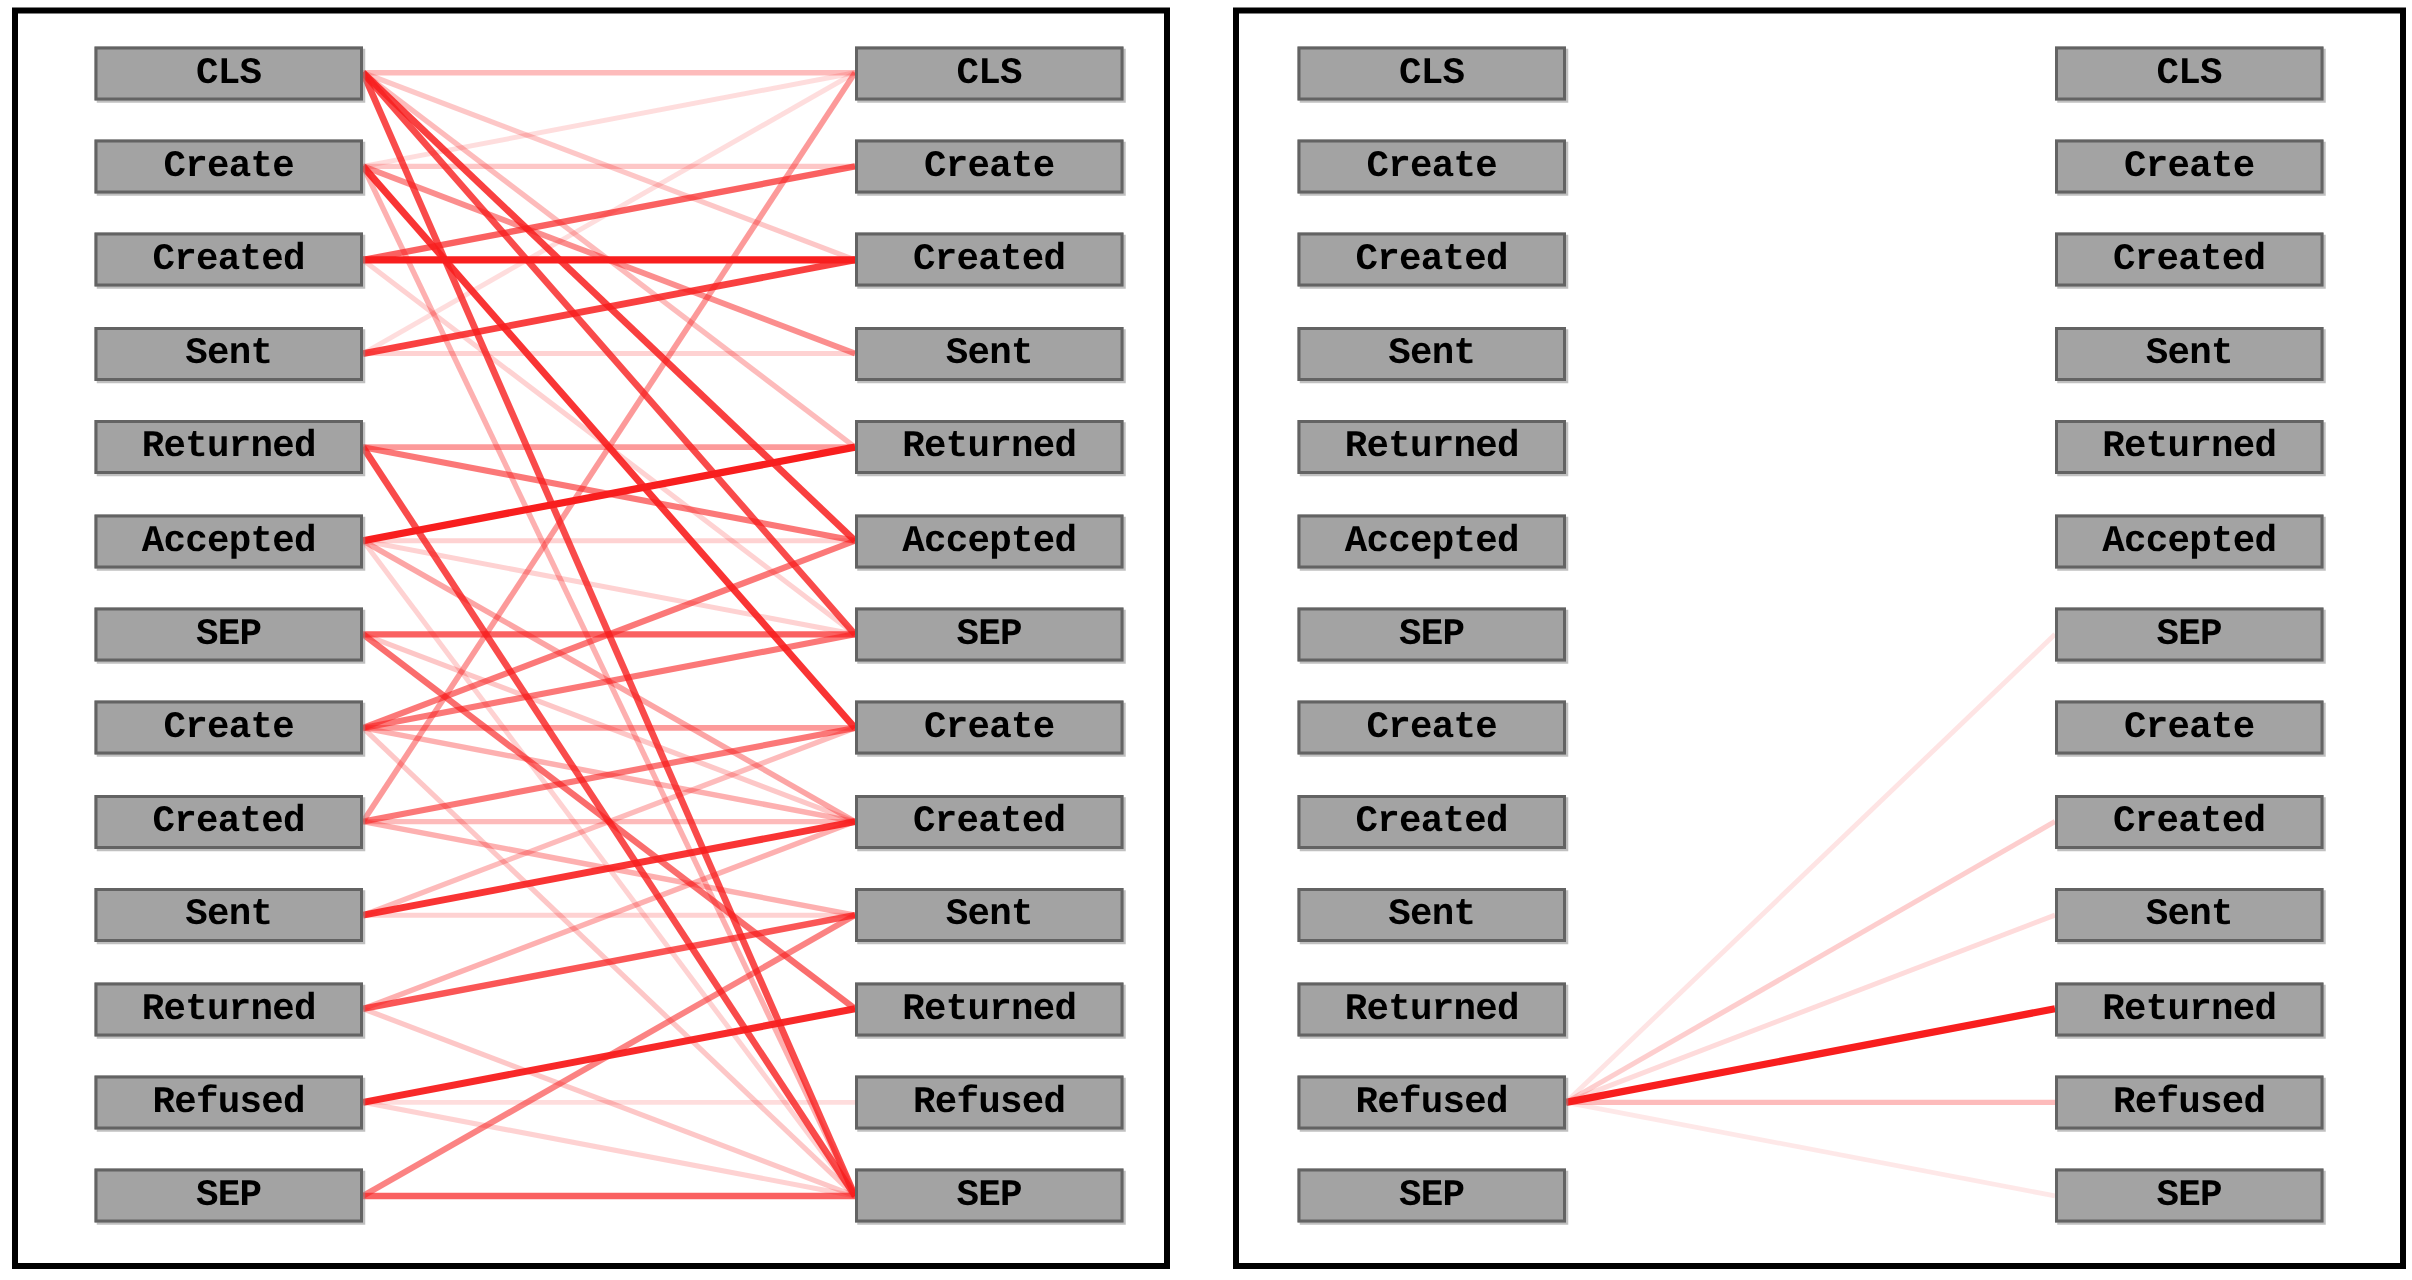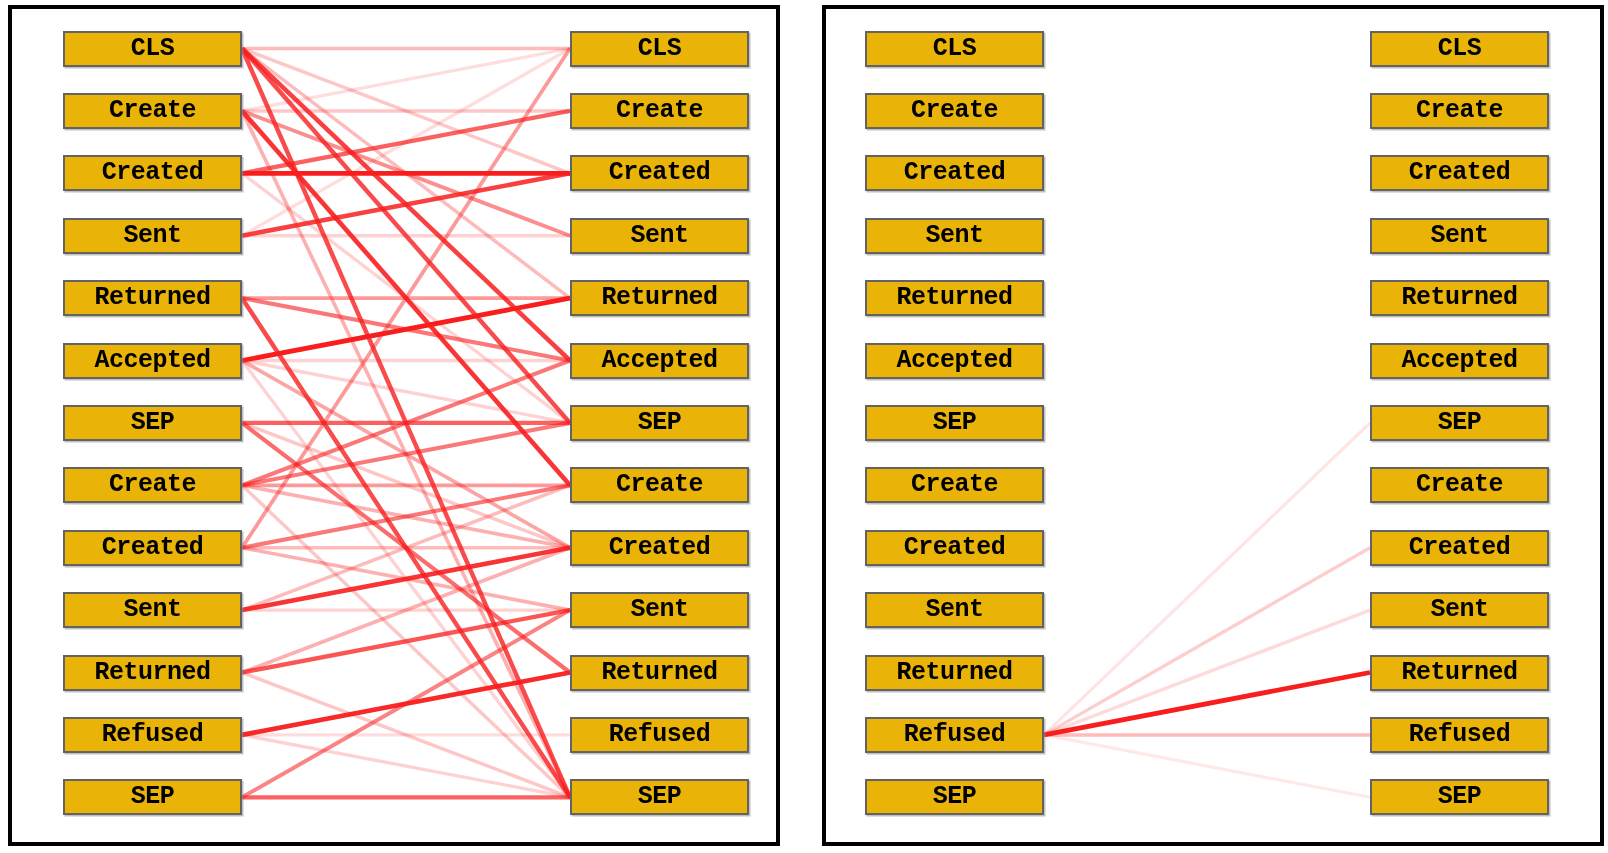--- a/index.html
+++ b/index.html
@@ -17,21 +17,21 @@
     box-sizing:border-box;
   }
   #attention-svg{
     position:absolute;left:0;top:0;z-index:1;
     pointer-events:none;
   }
   .token-box{
     position:absolute;
     width:179px;height:36px;
     box-sizing:border-box;
-    background:#eab308;
+    background:#a3a3a3;
     border:2px solid #636363;
     box-shadow:1.5px 1.5px 0 rgba(140,140,140,0.55);
     color:#000000;
     font-size:25px;
     font-weight:bold;
     letter-spacing:-0.5px;
     text-align:center;
     line-height:31px;
     z-index:2;
     white-space:nowrap;

